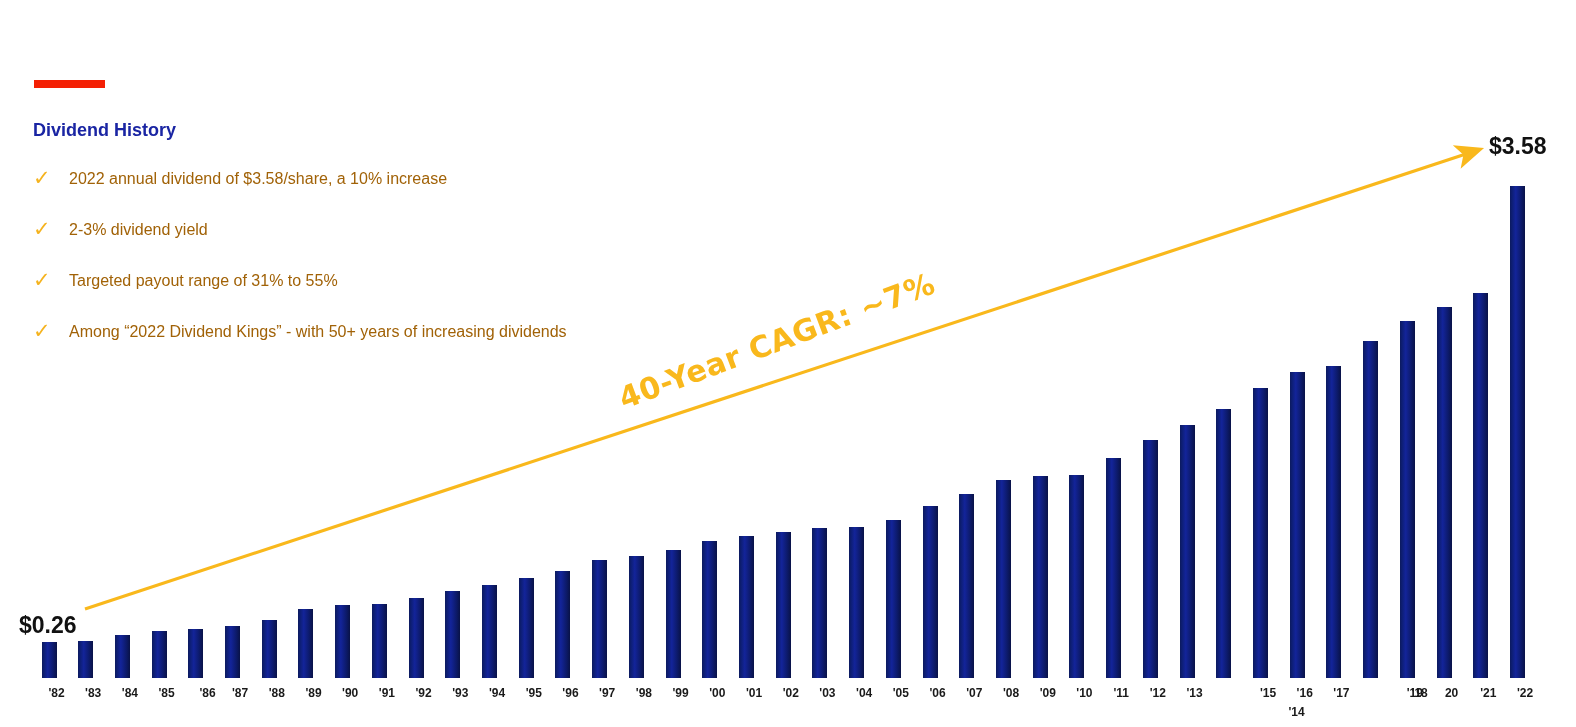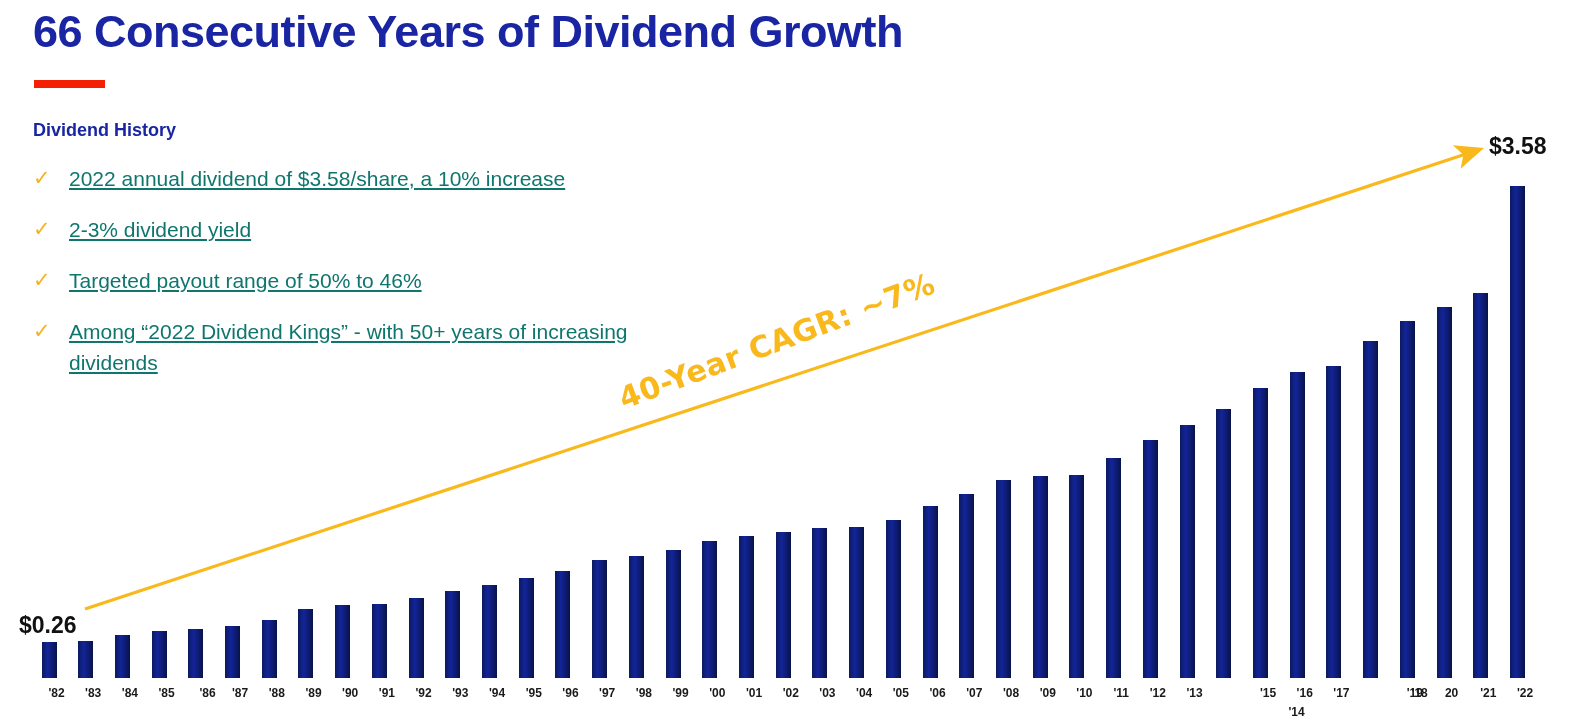--- a/index.html
+++ b/index.html
@@ -63,24 +63,23 @@
   .bullet .check {
     flex: 0 0 auto;
     width: 36px;
     color: #F5B31E;
     font-size: 21px;
     line-height: 30px;
     font-weight: 500;
   }
   .bullet .btext {
     flex: 1 1 auto;
-    font-size: 21px;
+    font-size: 16px;
     line-height: 31px;
-    color: #0f766e;
-    text-decoration: underline;
+    color: #a16207;
   }
 
   
   #chart {
     position: absolute;
     left: 0;
     top: 0;
     width: 1576px;
     height: 727px;
   }
@@ -144,37 +143,36 @@
     left: 0; top: 0;
     width: 1576px; height: 727px;
     pointer-events: none;
   }
 </style>
 </head>
 <body>
 
 <div id="slide">
 
-  <div id="title">66 Consecutive Years of Dividend Growth</div>
   <div id="title-rule"></div>
 
   <div id="subhead">Dividend History</div>
 
   <div id="bullets">
     <div class="bullet">
       <span class="check">✓</span>
       <span class="btext">2022 annual dividend of $3.58/share, a 10% increase</span>
     </div>
     <div class="bullet">
       <span class="check">✓</span>
       <span class="btext">2-3% dividend yield</span>
     </div>
     <div class="bullet">
       <span class="check">✓</span>
-      <span class="btext">Targeted payout range of 50% to 46%</span>
+      <span class="btext">Targeted payout range of 31% to 55%</span>
     </div>
     <div class="bullet">
       <span class="check">✓</span>
       <span class="btext">Among “2022 Dividend Kings” - with 50+ years of increasing dividends</span>
     </div>
   </div>
 
   <div id="chart">
     <div id="plot">
         <div class="bar" style="left: 41.5px; width: 15px; height: 35.7318px; bottom: 49px;"></div>

